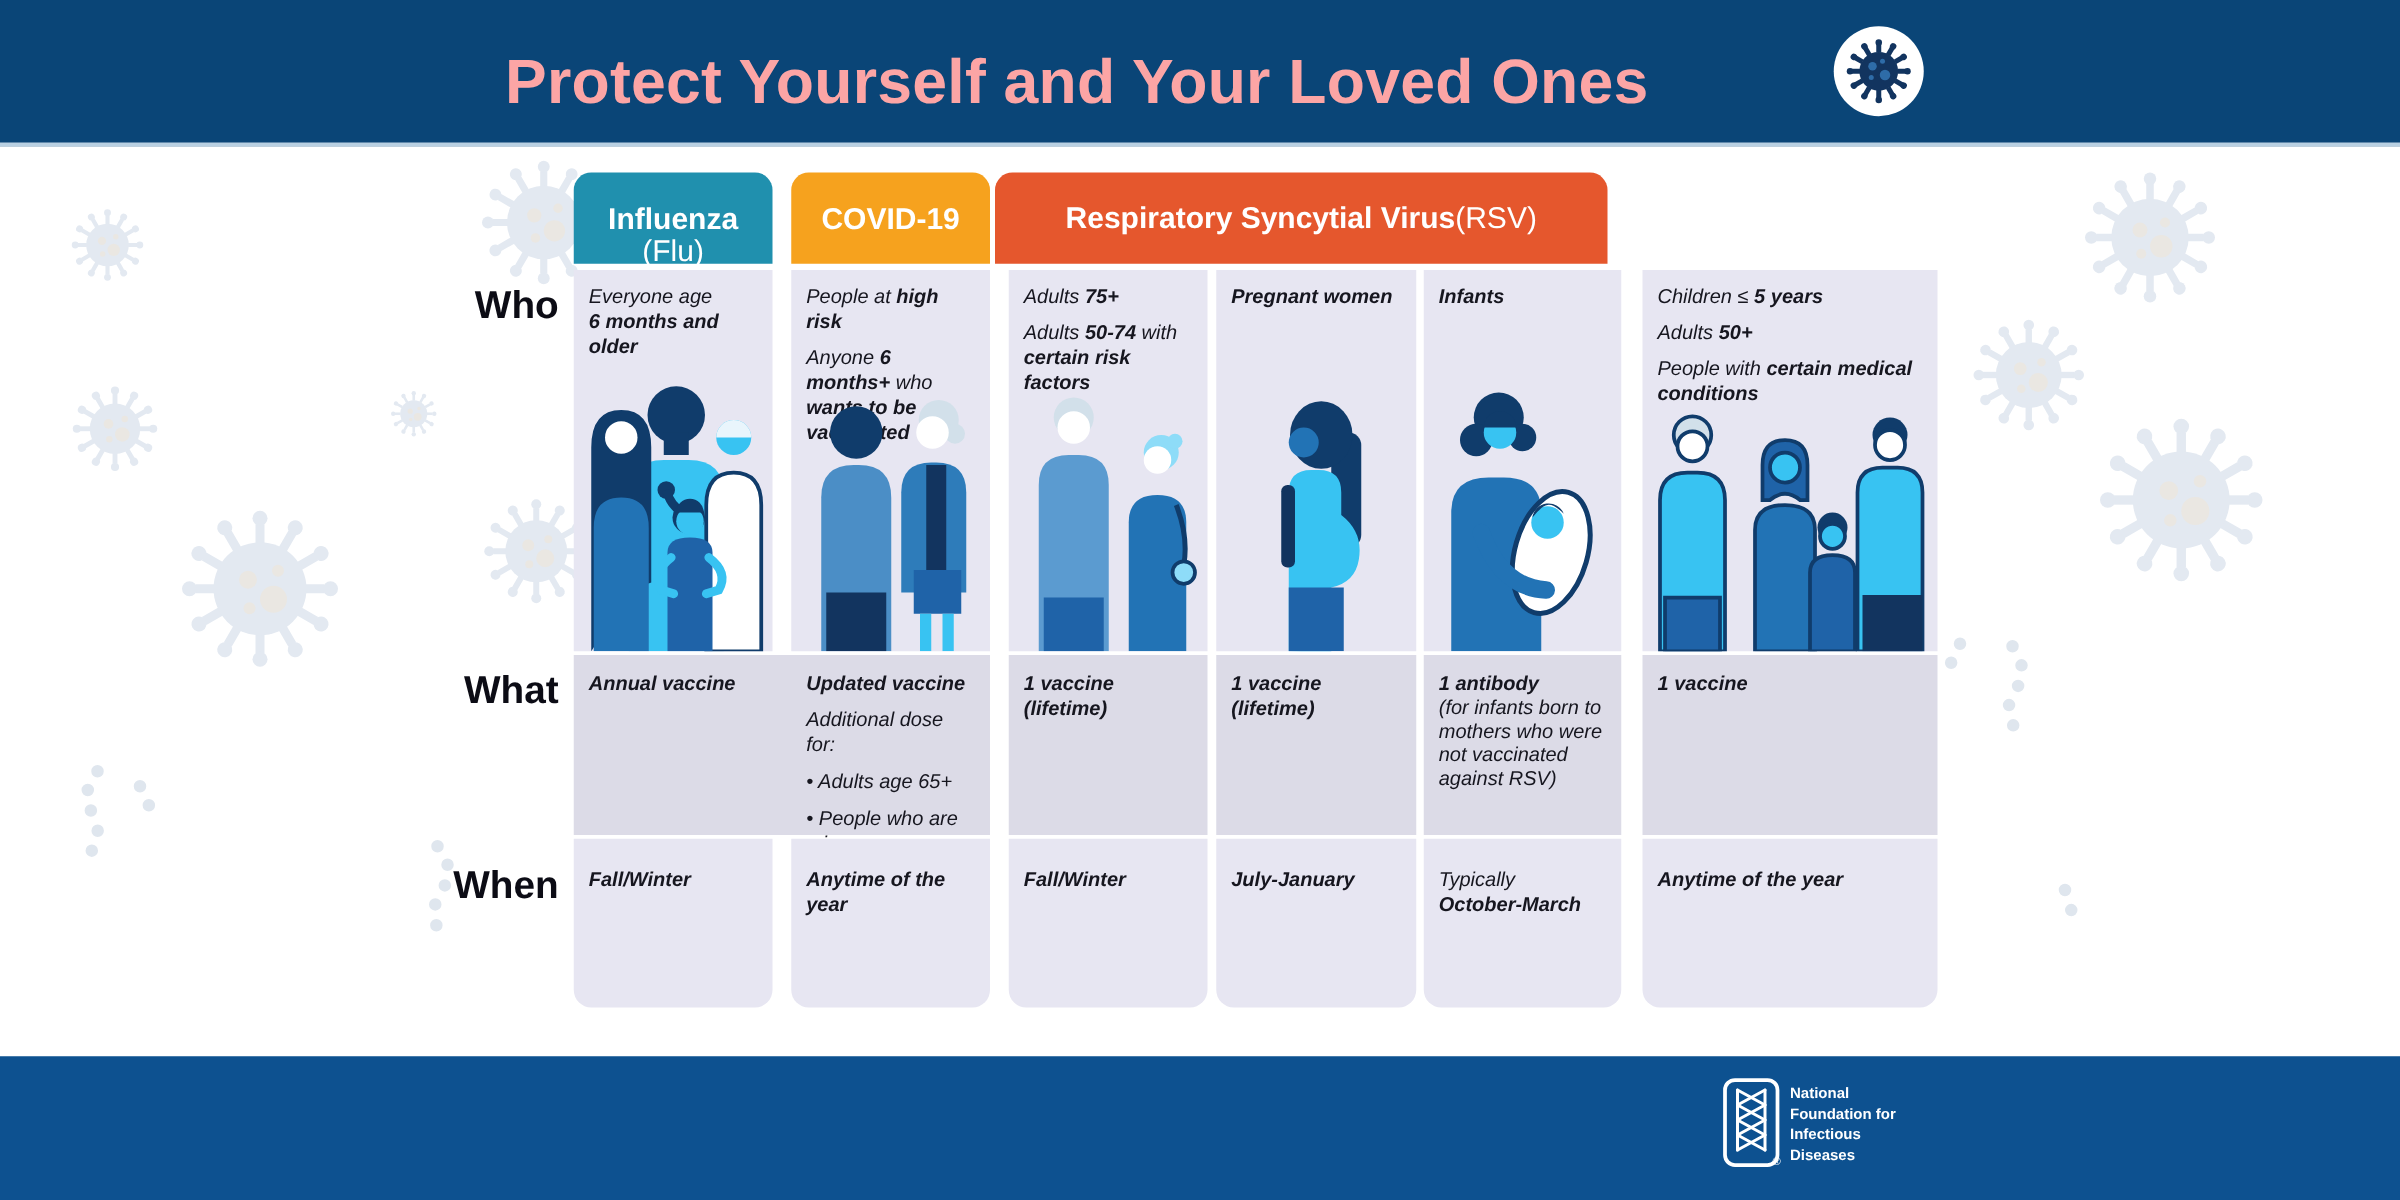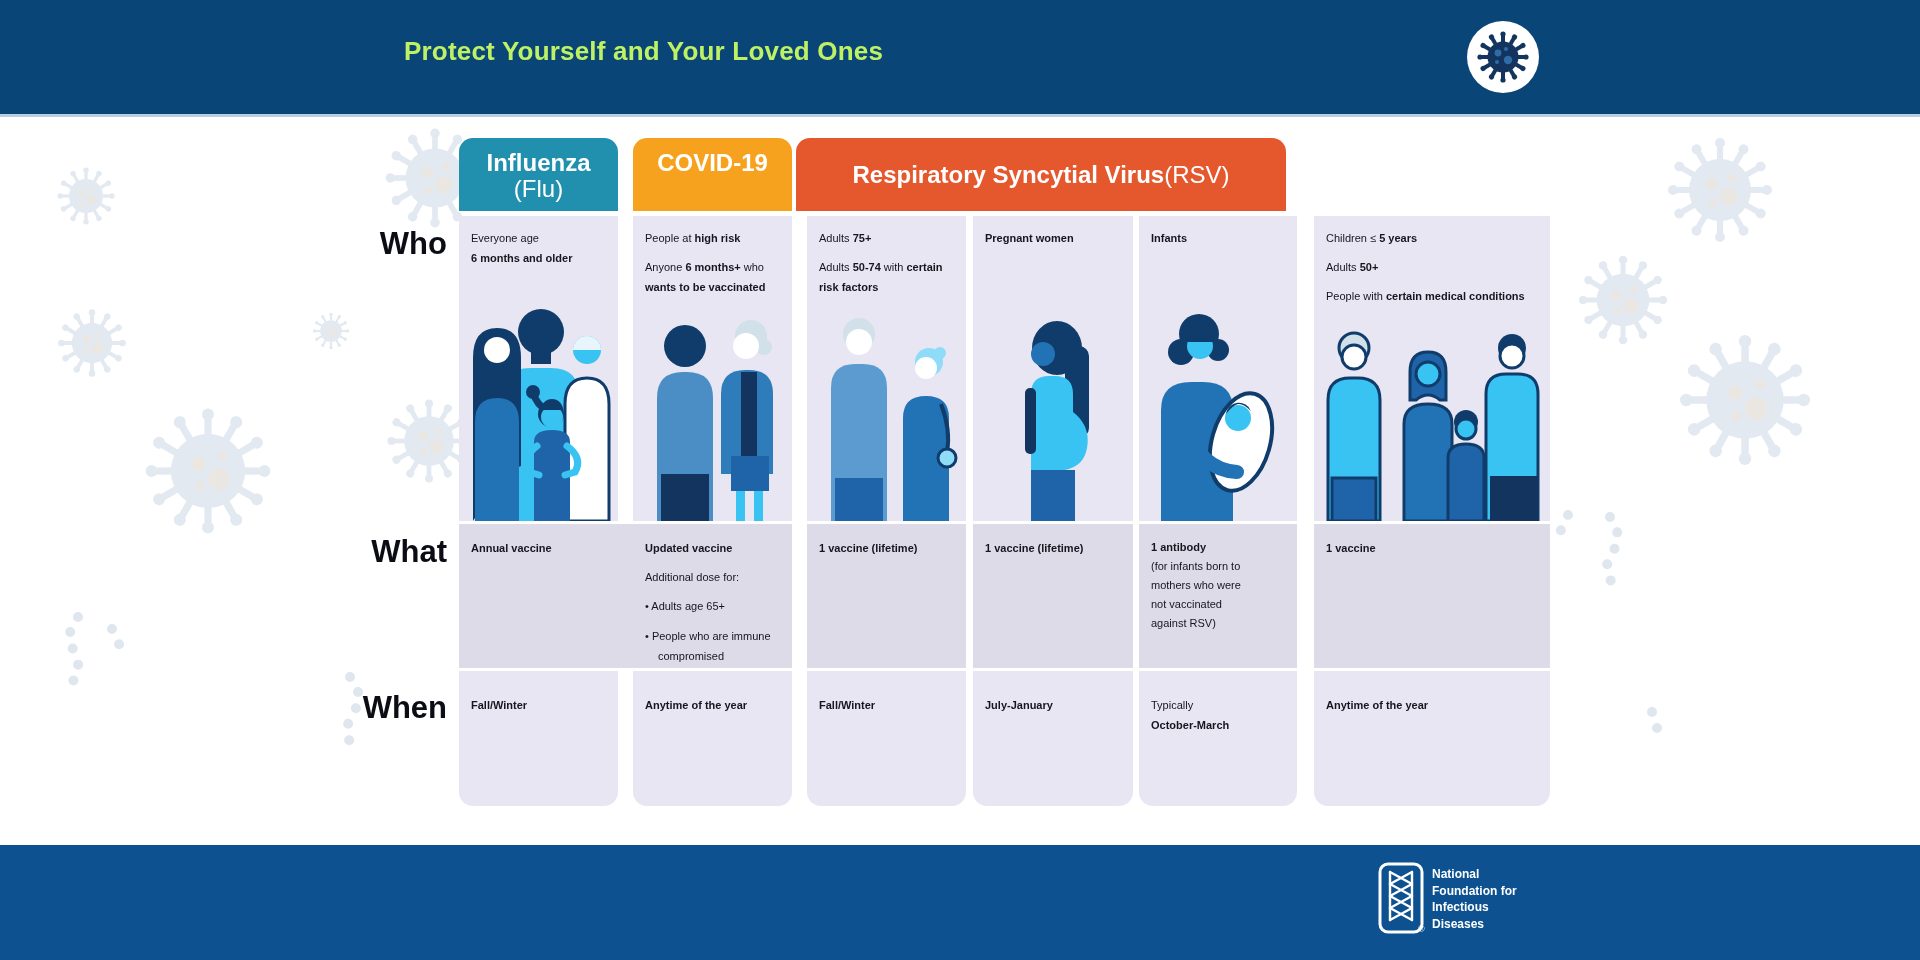--- a/index.html
+++ b/index.html
@@ -1,38 +1,38 @@
 <!DOCTYPE html>
 <html><head>
 <meta charset="utf-8">
 <style>
   html,body{margin:0;padding:0;}
   .page{position:relative;width:1920px;height:960px;background:#ffffff;overflow:hidden;
         font-family:"Liberation Sans",sans-serif;color:#16161f;}
   
   .hdr{position:absolute;left:0;top:0;width:100%;height:114px;background:#0a4577;border-bottom:3px solid #b9d0e2;}
-  .hdr-title{position:absolute;left:404px;top:36px;font-size:26px;font-weight:bold;color:#bef264;letter-spacing:.2px;}
+  .hdr-title{position:absolute;left:404px;top:36px;font-size:50px;font-weight:bold;color:#fca5a5;letter-spacing:.2px;}
   .hdr-virus{position:absolute;left:1467px;top:21px;width:72px;height:72px;background:#ffffff;border-radius:50%;}
   .hdr-virus svg{position:absolute;left:8px;top:8px;}
   
   .ftr{position:absolute;left:0;top:845px;width:100%;height:115px;background:#0d5190;}
   .logo-box{position:absolute;left:1378px;top:862px;}
   .logo-text{position:absolute;left:1432px;top:866px;color:#ffffff;font-weight:bold;font-size:12px;line-height:16.5px;}
   .logo-reg{position:absolute;left:1418px;top:924px;color:#ffffff;font-size:9px;}
   
   .bgart{position:absolute;left:0;top:117px;z-index:0;}
   
   .row-label{position:absolute;left:280px;width:167px;text-align:right;font-size:31px;font-weight:bold;color:#0c0c15;z-index:2;}
   
   .colhead{position:absolute;top:138px;height:73px;border-radius:14px 14px 0 0;color:#ffffff;
            font-size:24px;text-align:center;z-index:2;box-sizing:border-box;white-space:pre-line;line-height:26px;}
   .colhead b{font-weight:bold;}
-  .ch-pad{padding-top:12px;}
+  .ch-pad{padding-top:25px;}
   .ch-mid{display:flex;align-items:center;justify-content:center;}
-  .sec{position:absolute;box-sizing:border-box;z-index:1;font-size:11px;line-height:20px;}
+  .sec{position:absolute;box-sizing:border-box;z-index:1;font-size:16px;line-height:20px;font-style:italic;}
   .sec-who{top:216px;height:305px;background:#e7e6f2;padding:12px 11px 0 12px;}
   .sec-what{top:524px;height:144px;background:#dcdbe7;padding:14px 11px 0 12px;}
   .sec-when{top:671px;height:135px;background:#e7e6f2;padding:24px 11px 0 12px;border-radius:0 0 14px 14px;}
   .rich{white-space:pre-line;margin:0 0 9px 0;}
   .rich b{font-weight:bold;}
   .bullet{padding-left:13px;text-indent:-13px;margin-bottom:10px;}
   .fig{position:absolute;left:0;bottom:0;pointer-events:none;}
 </style>
 </head>
 <body>

